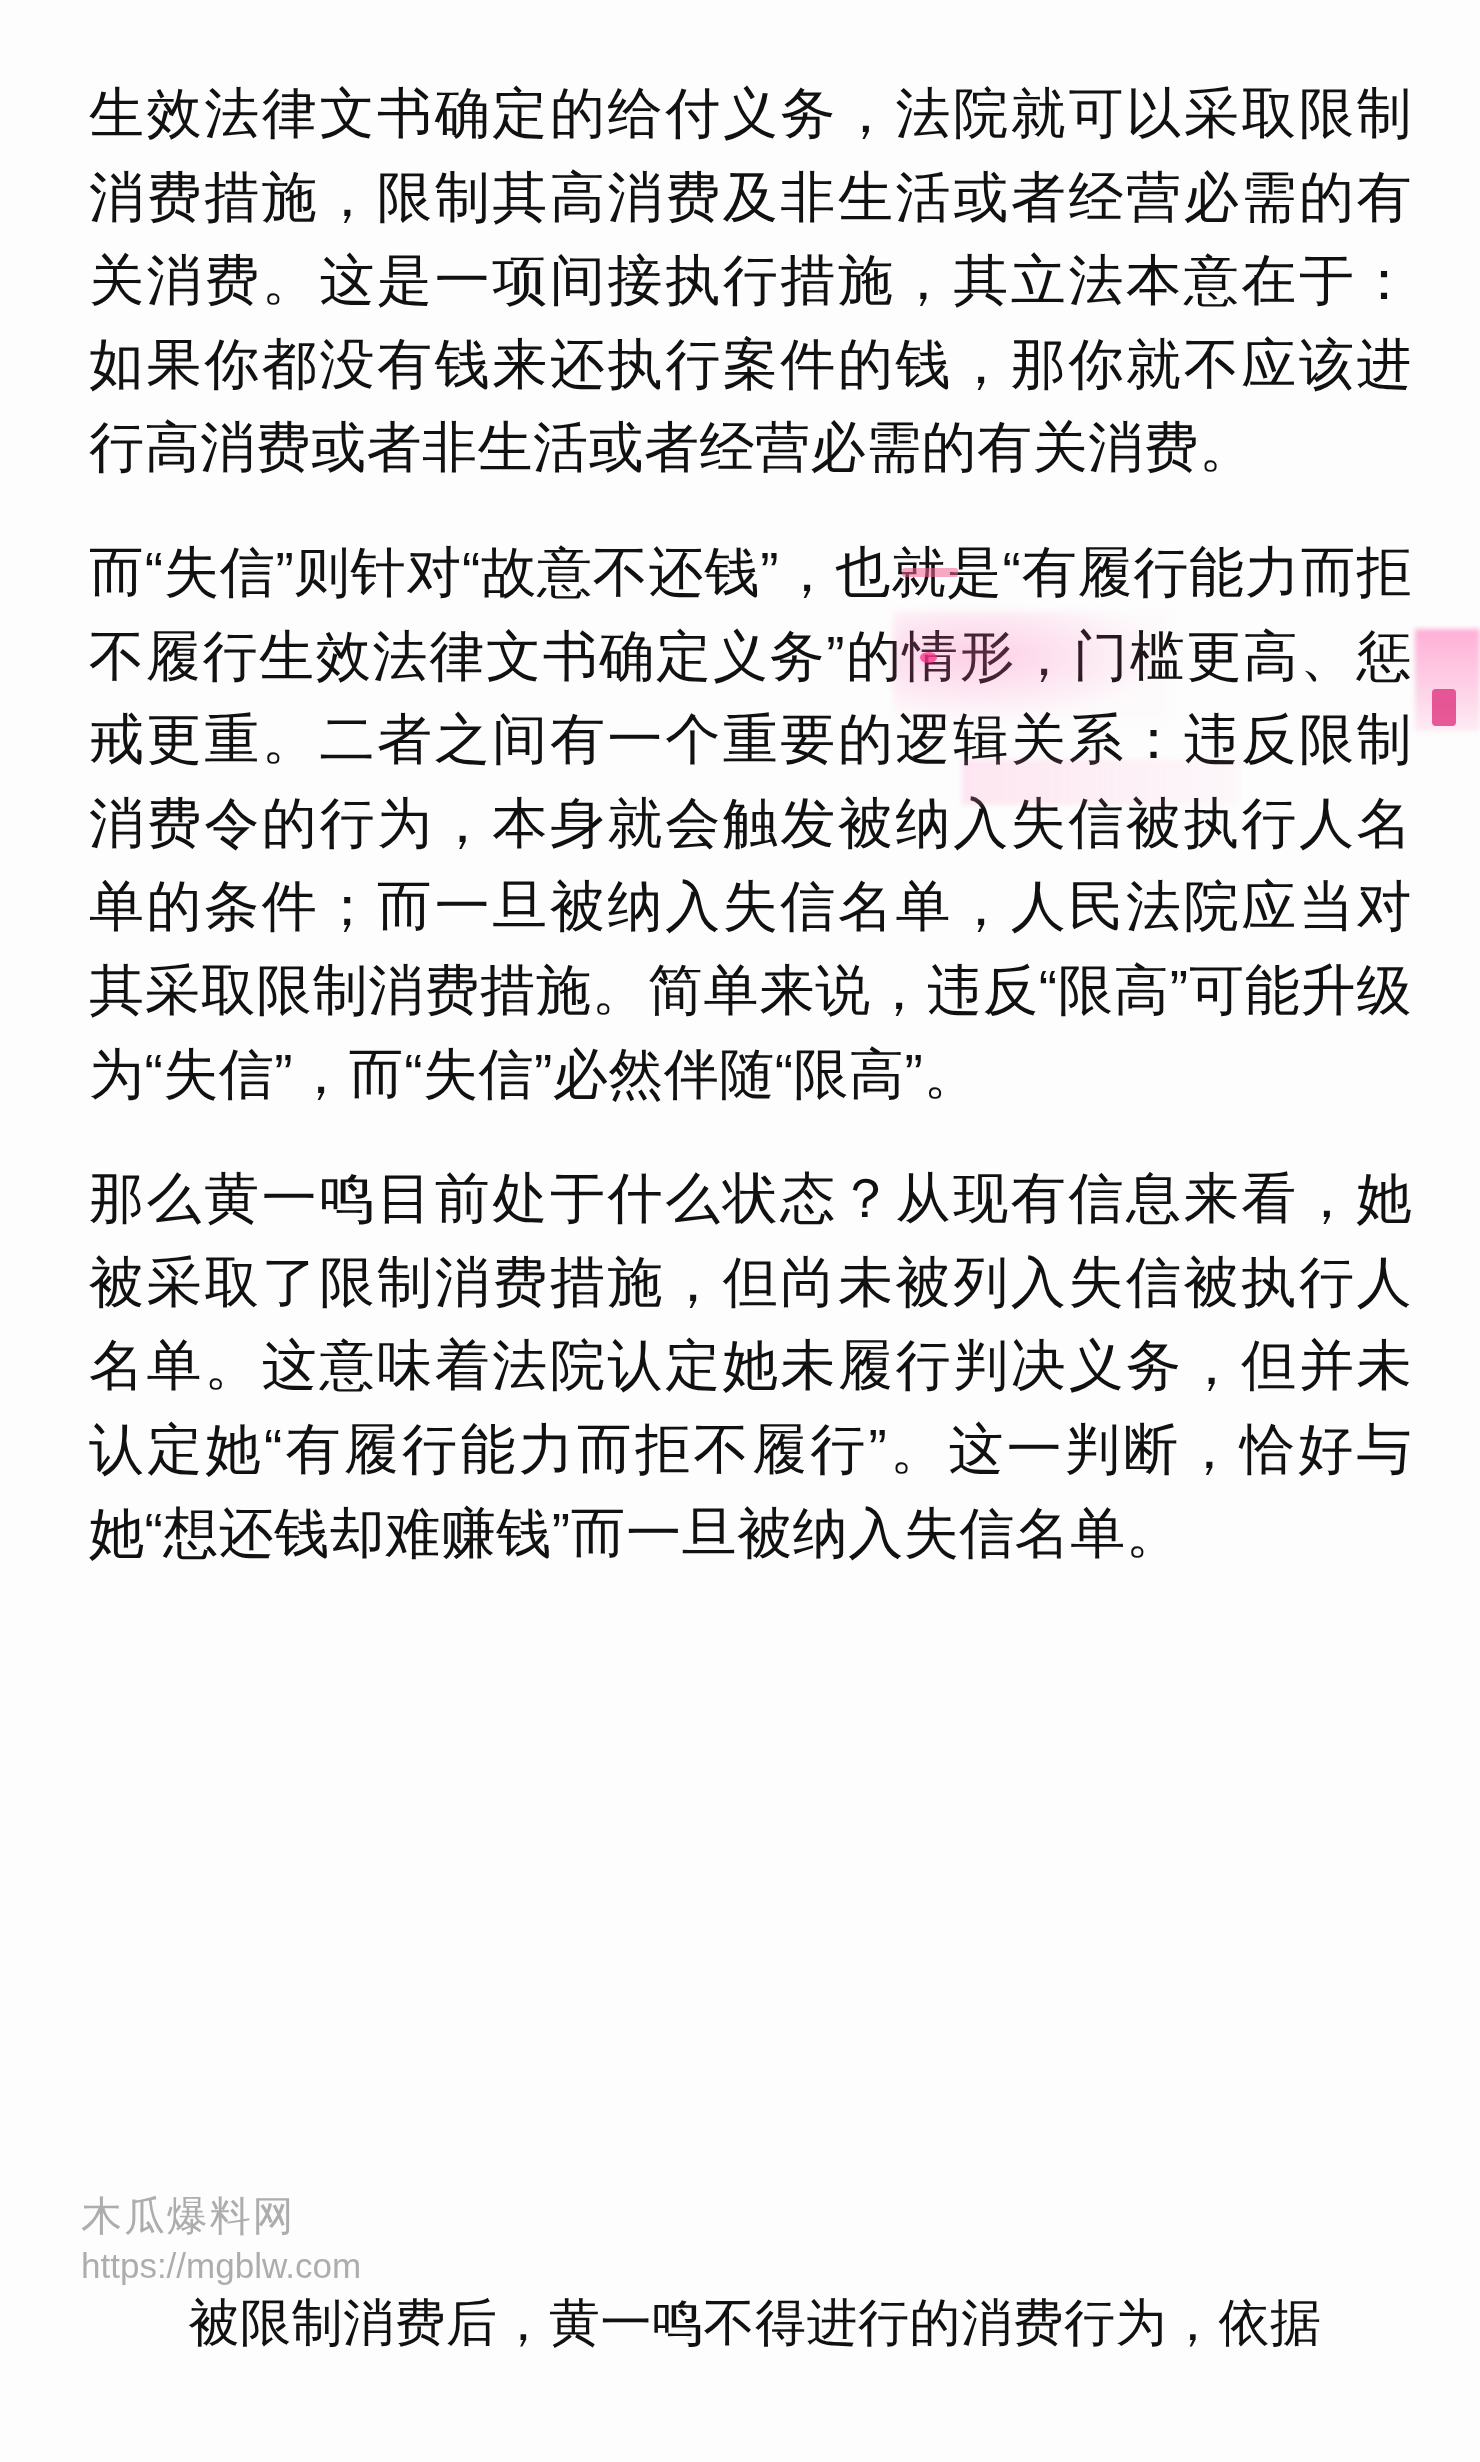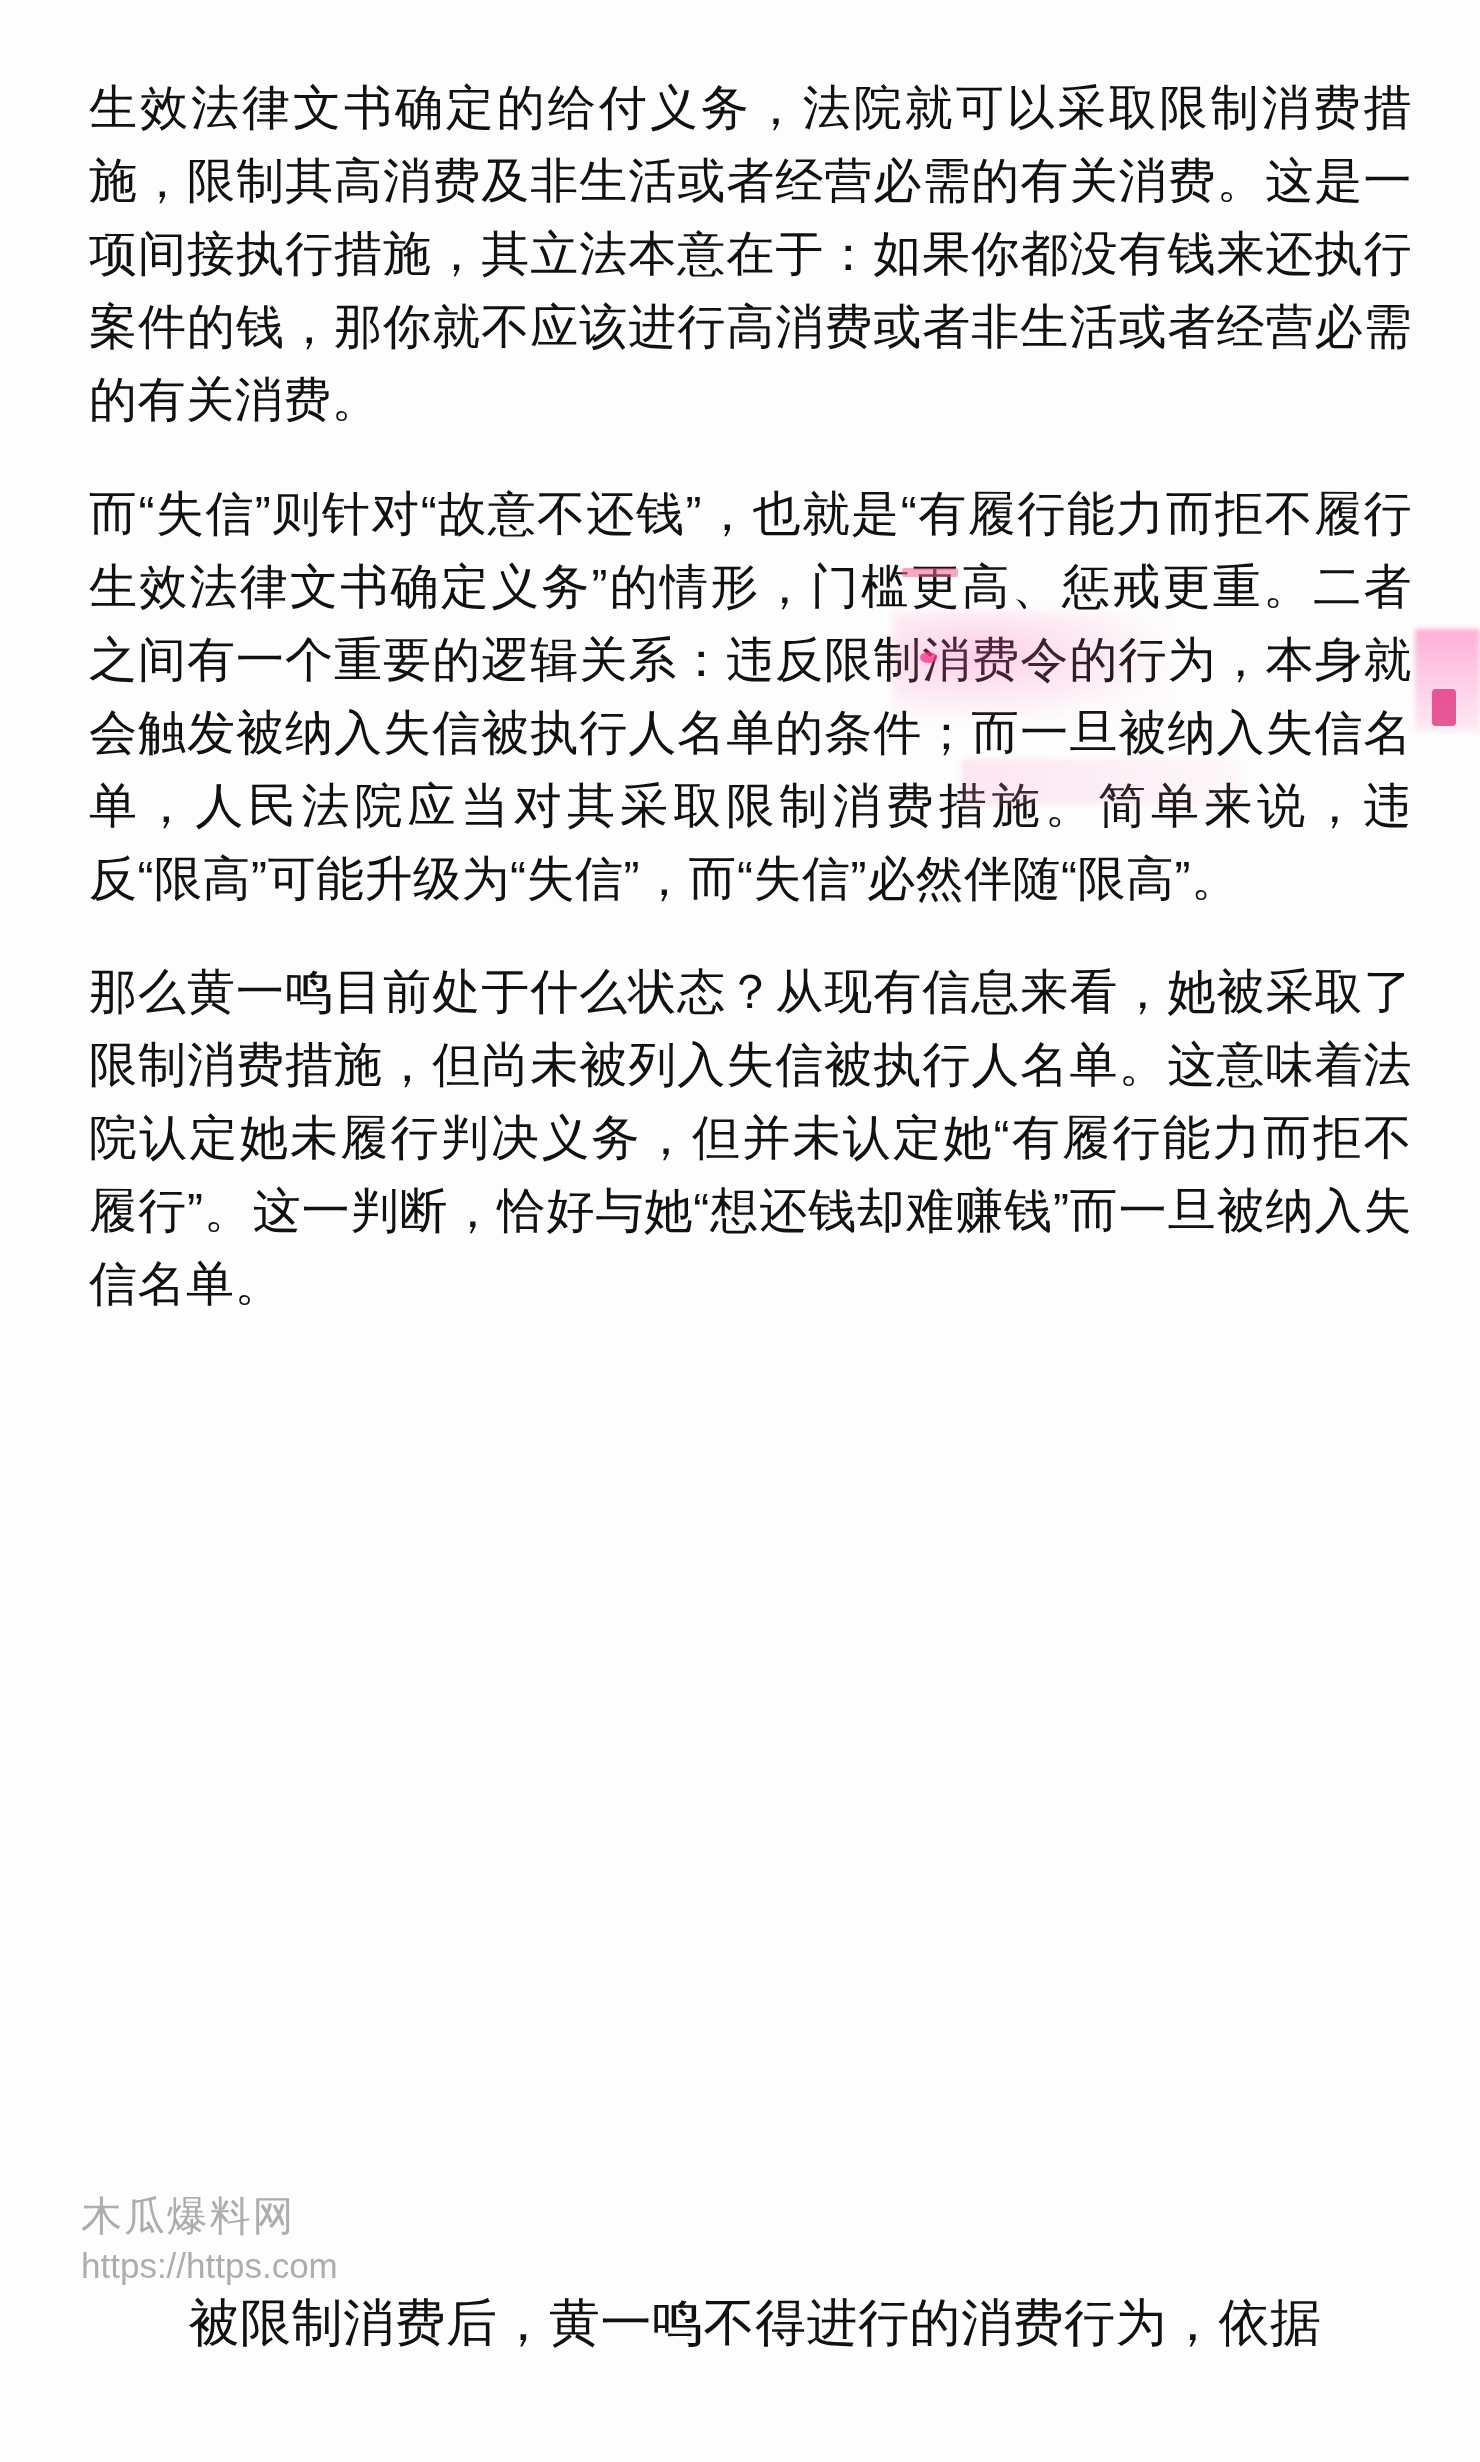--- a/index.html
+++ b/index.html
@@ -19,21 +19,21 @@
     inset: 0;
     background: #fdfdfd;
   }
   .article {
     position: absolute;
     left: 89px;
     top: 72px;
     width: 1323px;
   }
   .para {
-    font-size: 48px;
+    font-size: 55px;
     line-height: 1.52;
     color: #111111;
     letter-spacing: 0.5px;
     margin: 0 0 41px 0;
     text-align: justify;
     font-family: "Liberation Sans", sans-serif;
     font-weight: 400;
   }
   .para:last-child { margin-bottom: 0; }
 
@@ -141,19 +141,19 @@
 
   <div class="smudge smudge-1"></div>
   <div class="smudge smudge-2"></div>
   <div class="smudge smudge-3"></div>
   <div class="smudge smudge-4"></div>
   <div class="smudge smudge-5"></div>
   <div class="smudge smudge-6"></div>
 
   <div class="watermark">
     <div class="watermark-name">木瓜爆料网</div>
-    <div class="watermark-url">https://https.com</div>
+    <div class="watermark-url">https://mgblw.com</div>
   </div>
 
   <div class="tail-line">被限制消费后，黄一鸣不得进行的消费行为，依据</div>
 
 </div>
 
 
 </body></html>

